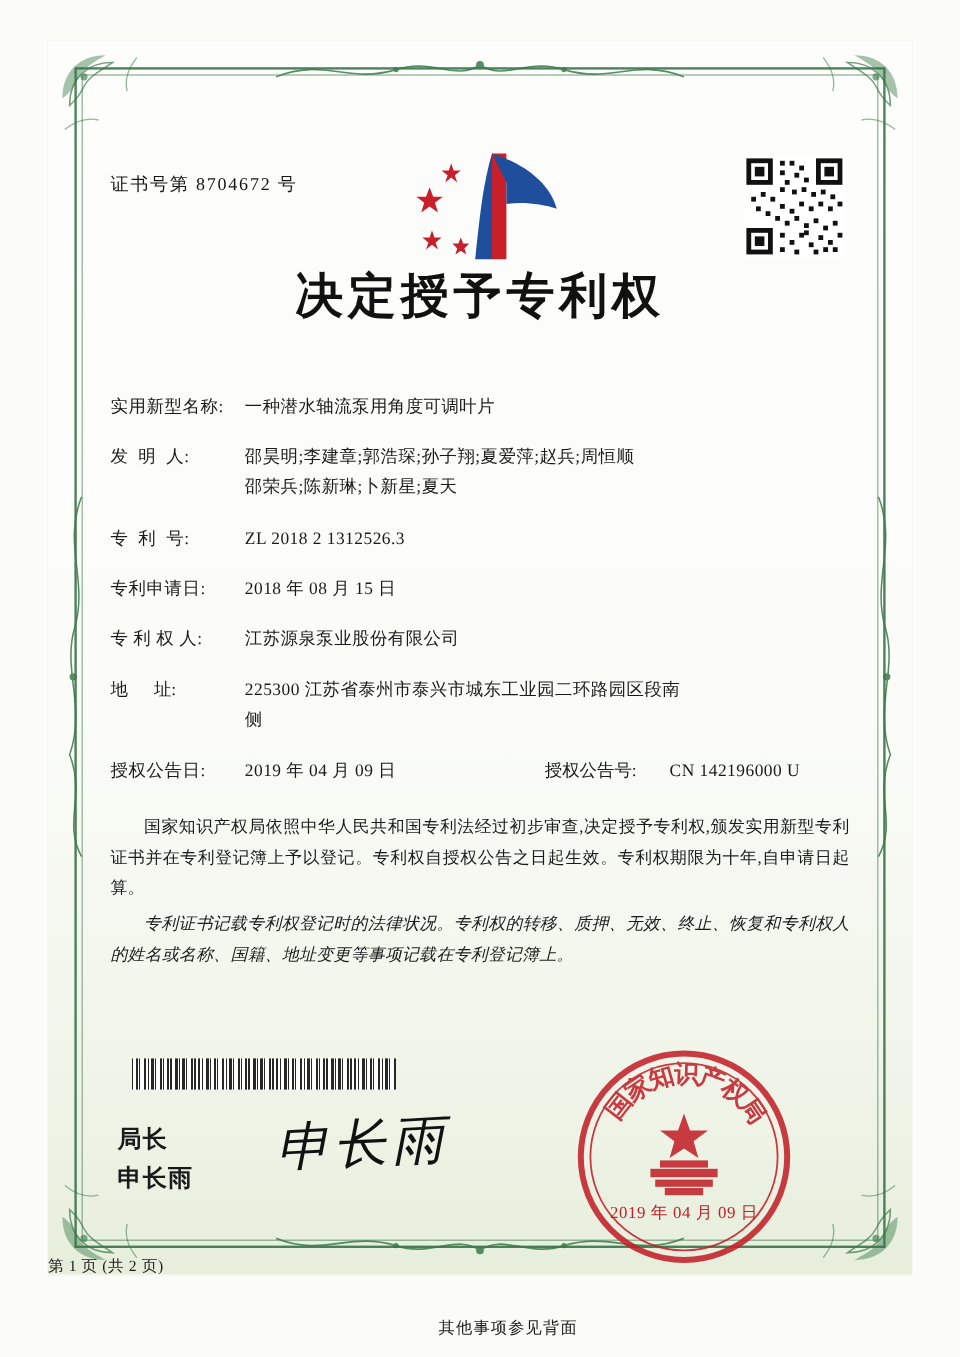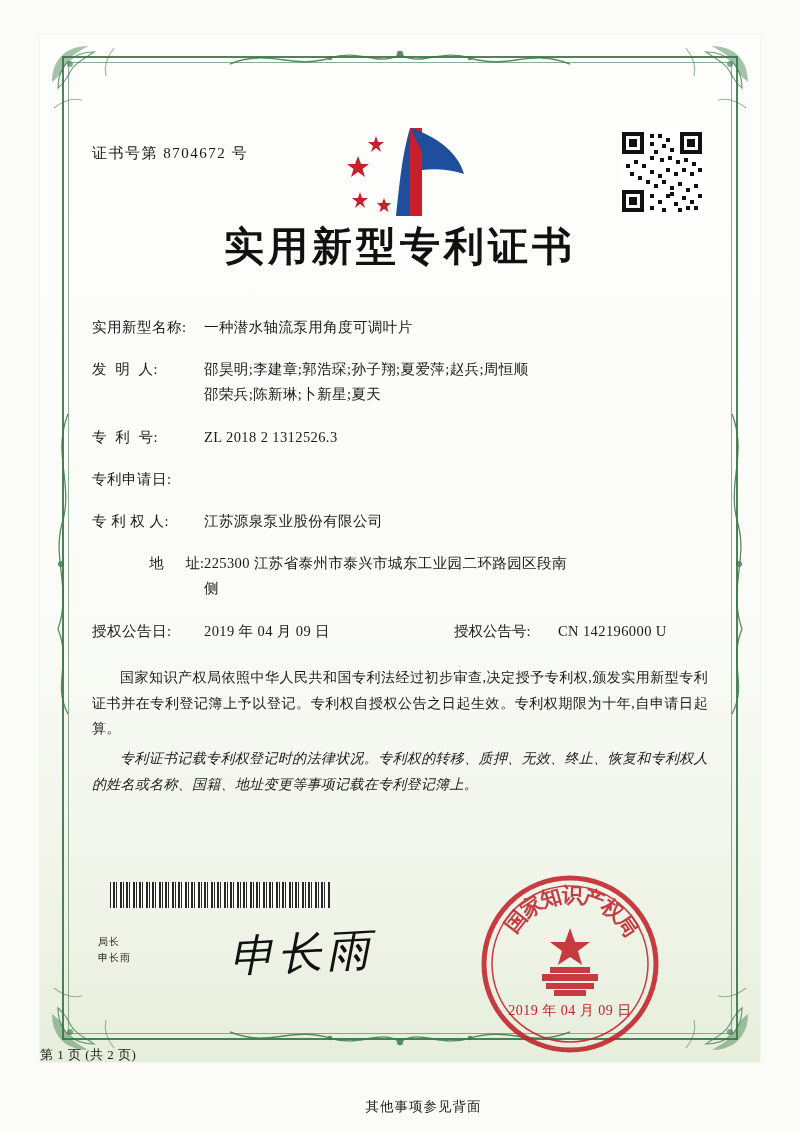--- a/index.html
+++ b/index.html
@@ -95,38 +95,37 @@
     margin-top: 56px;
     text-align: center;
     font-size: 40px;
     font-weight: bold;
     letter-spacing: 4px;
     color: #111;
     font-family: "Liberation Serif", "DejaVu Serif", serif;
   }
 
   .fields {
-    margin-top: 42px;
+    margin-top: 54px;
     font-size: 14.5px;
     line-height: 1.6;
   }
   .row {
     display: flex;
     align-items: flex-start;
     margin-bottom: 19px;
   }
   .lbl {
     width: 112px;
     flex: 0 0 112px;
     letter-spacing: 0.5px;
     white-space: pre;
   }
   .lbl.sp {
     letter-spacing: 0;
-    text-align: right;
   }
   .val {
     flex: 1;
     letter-spacing: 0.4px;
   }
   .val .line2 {
     display: block;
     margin-top: 2px;
   }
   .row.pair .val-a {
@@ -160,23 +159,24 @@
       #111 6px, #111 7px, #fff 7px, #fff 10px,
       #111 10px, #111 12px, #fff 12px, #fff 13px
     );
     opacity: 0.9;
   }
 
   
   .sig-block {
     position: absolute;
     left: 58px; top: 900px;
-    font-size: 10px;
+    font-size: 20px;
     line-height: 1.6;
     letter-spacing: 1px;
+    font-weight: bold;
   }
   .sig-hand {
     position: absolute;
     left: 190px; top: 890px;
     font-size: 44px;
     font-family: "Liberation Serif", "DejaVu Serif", serif;
     color: #111;
     letter-spacing: 4px;
     transform: rotate(-3deg);
     font-style: italic;
@@ -366,21 +366,21 @@
             <rect x="66" y="76" width="4" height="4"></rect>
             <rect x="74" y="76" width="4" height="4"></rect>
         </g>
       </svg>
     </div>
 
     <div class="content">
 
       <div class="cert-no">证书号第 8704672 号</div>
 
-      <div class="title">实用新型专利证书</div>
+      <div class="title">决定授予专利权</div>
 
       <div class="fields">
 
         <div class="row">
           <div class="lbl">实用新型名称:</div>
           <div class="val">一种潜水轴流泵用角度可调叶片</div>
         </div>
 
         <div class="row">
           <div class="lbl">发  明  人:</div>
@@ -390,20 +390,21 @@
           </div>
         </div>
 
         <div class="row">
           <div class="lbl">专  利  号:</div>
           <div class="val">ZL 2018 2 1312526.3</div>
         </div>
 
         <div class="row">
           <div class="lbl">专利申请日:</div>
+          <div class="val">2018 年 08 月 15 日</div>
         </div>
 
         <div class="row">
           <div class="lbl">专 利 权 人:</div>
           <div class="val">江苏源泉泵业股份有限公司</div>
         </div>
 
         <div class="row">
           <div class="lbl sp">地      址:</div>
           <div class="val">

